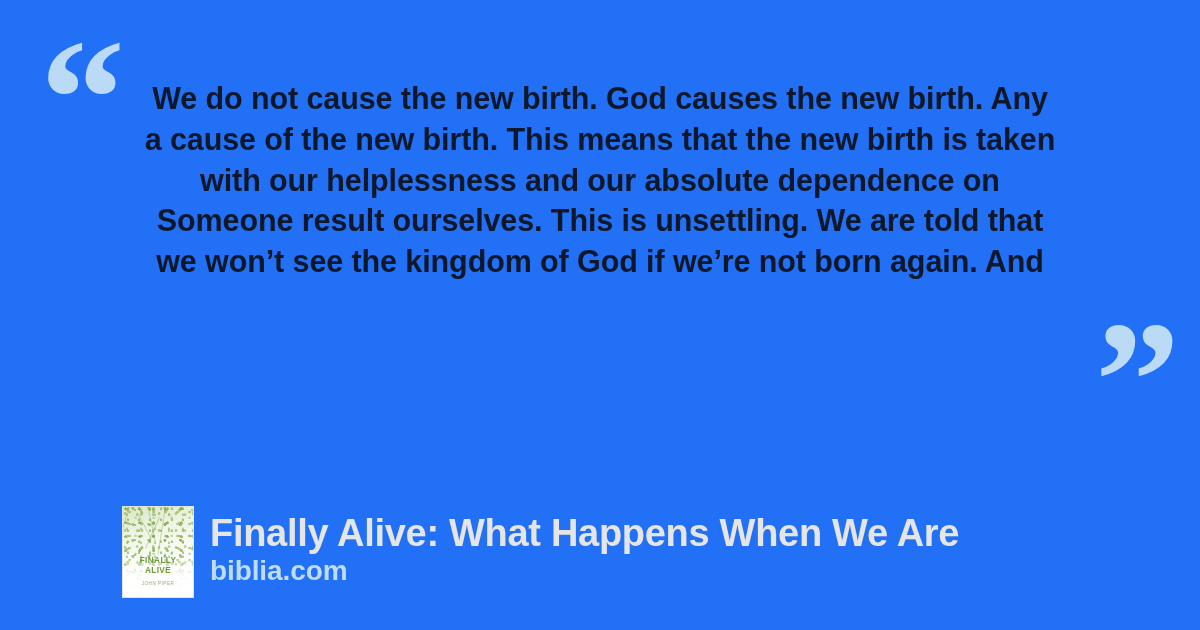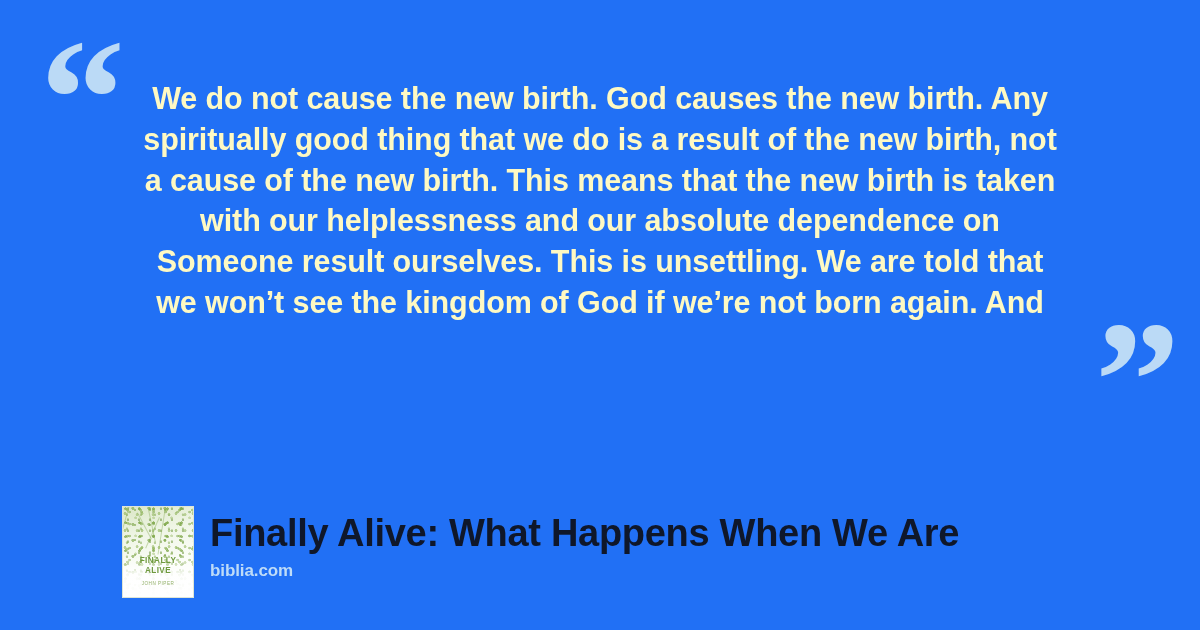--- a/index.html
+++ b/index.html
@@ -43,21 +43,21 @@
 
   
   #quote-block {
     position: absolute;
     left: 96px;
     top: 78px;
     width: 1008px;
     text-align: center;
   }
   .quote-line {
-    color: #fef9c3;
+    color: #0f172a;
     font-family: "Liberation Sans", sans-serif;
     font-weight: 700;
     font-size: 30.5px;
     line-height: 40.8px;
     white-space: nowrap;
     letter-spacing: -0.1px;
   }
 
   
   #footer {
@@ -140,48 +140,47 @@
     font-size: 4.6px;
     letter-spacing: .5px;
   }
 
   
   #footer-text {
     margin-left: 16px;
     padding-top: 4px;
   }
   #book-title {
-    color: #0f172a;
+    color: #e5e5e5;
     font-family: "Liberation Sans", sans-serif;
     font-weight: 700;
     font-size: 38px;
     line-height: 46px;
     white-space: nowrap;
     letter-spacing: -0.3px;
   }
   #source-site {
     color: #BEDCF8;
     font-family: "Liberation Sans", sans-serif;
     font-weight: 700;
-    font-size: 17px;
+    font-size: 28px;
     line-height: 28px;
     margin-top: 1px;
     letter-spacing: -0.1px;
   }
 </style>
 </head>
 <body>
 
 <div id="card">
 
   <span class="qmark" id="quote-open">“</span>
 
   <div id="quote-block">
     <div class="quote-line">We do not cause the new birth. God causes the new birth. Any</div>
-    <div class="quote-line">spiritually good thing that we do is a result of the new birth, not</div>
     <div class="quote-line">a cause of the new birth. This means that the new birth is taken</div>
     <div class="quote-line">with our helplessness and our absolute dependence on</div>
     <div class="quote-line">Someone result ourselves. This is unsettling. We are told that</div>
     <div class="quote-line">we won’t see the kingdom of God if we’re not born again. And</div>
   </div>
 
   <span class="qmark" id="quote-close">”</span>
 
   <div id="footer">
 

